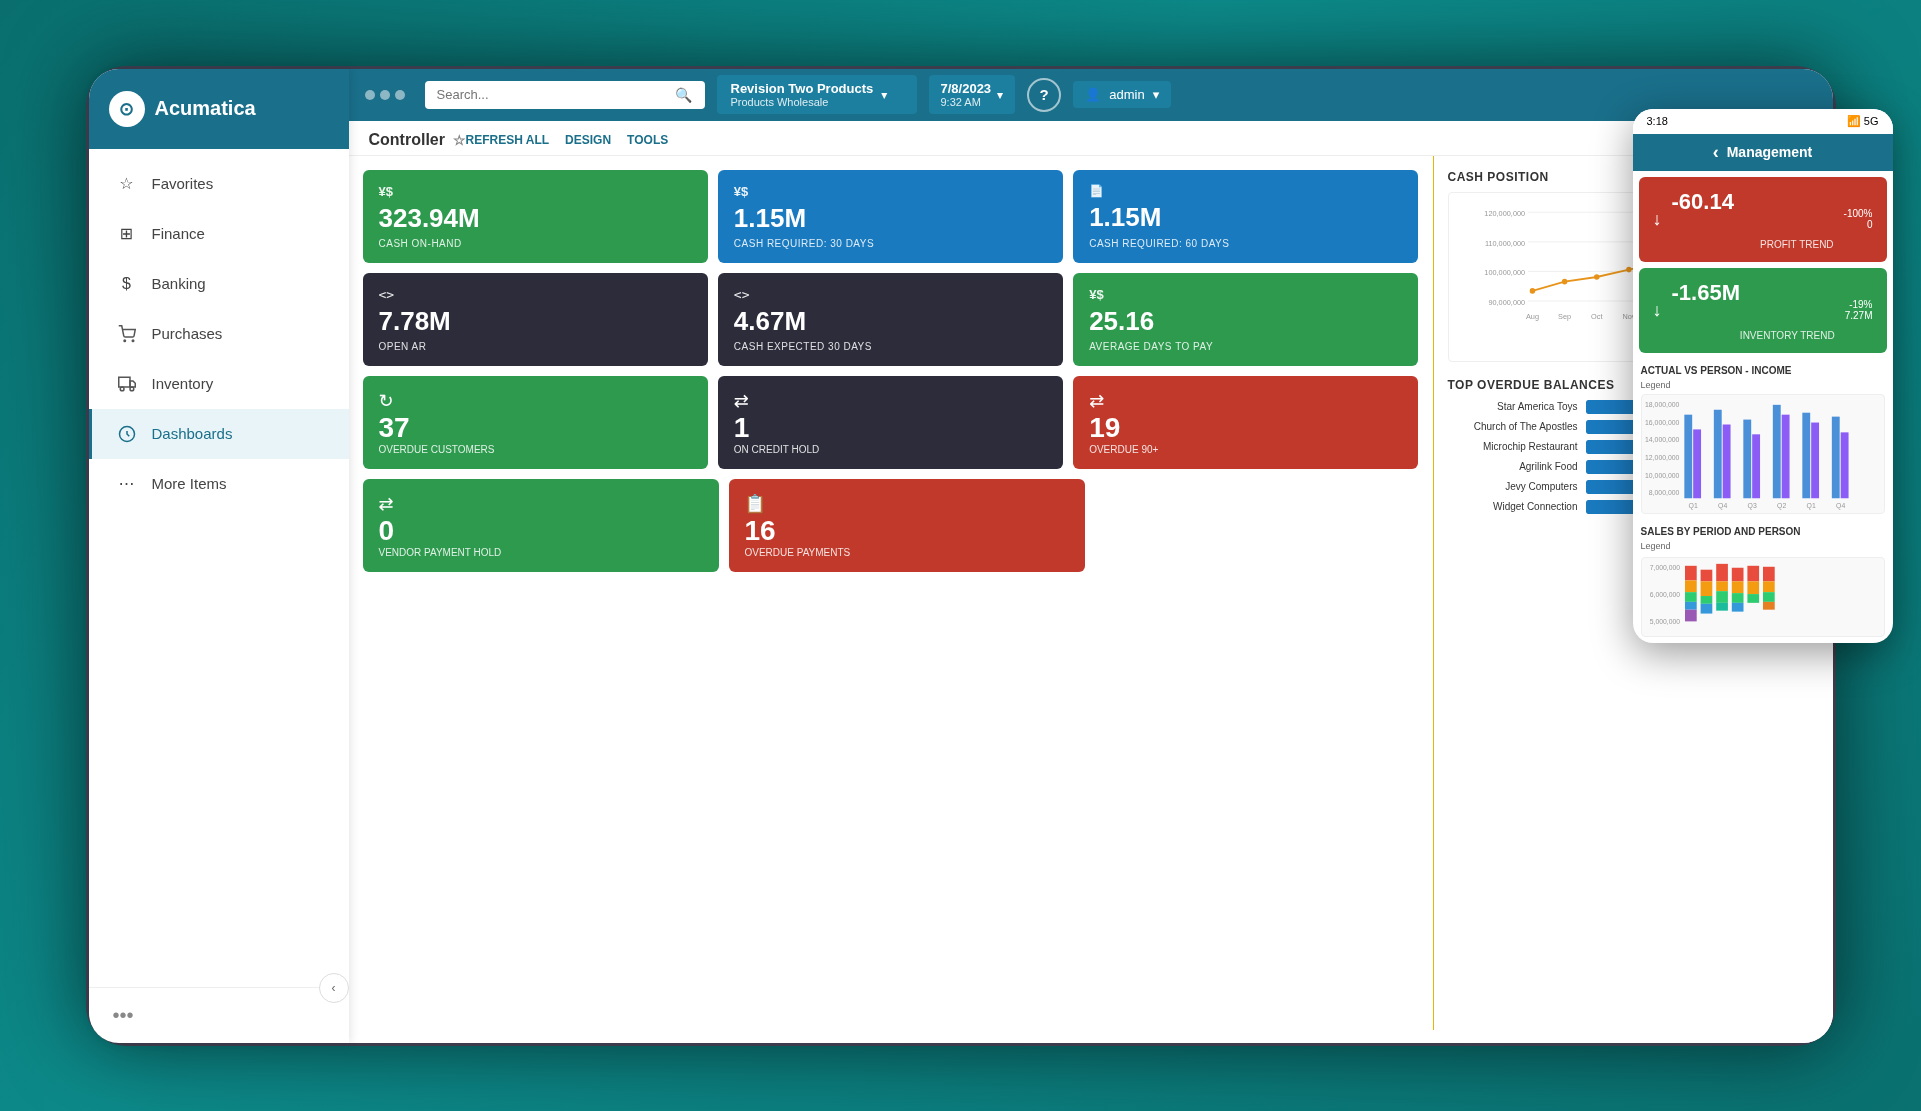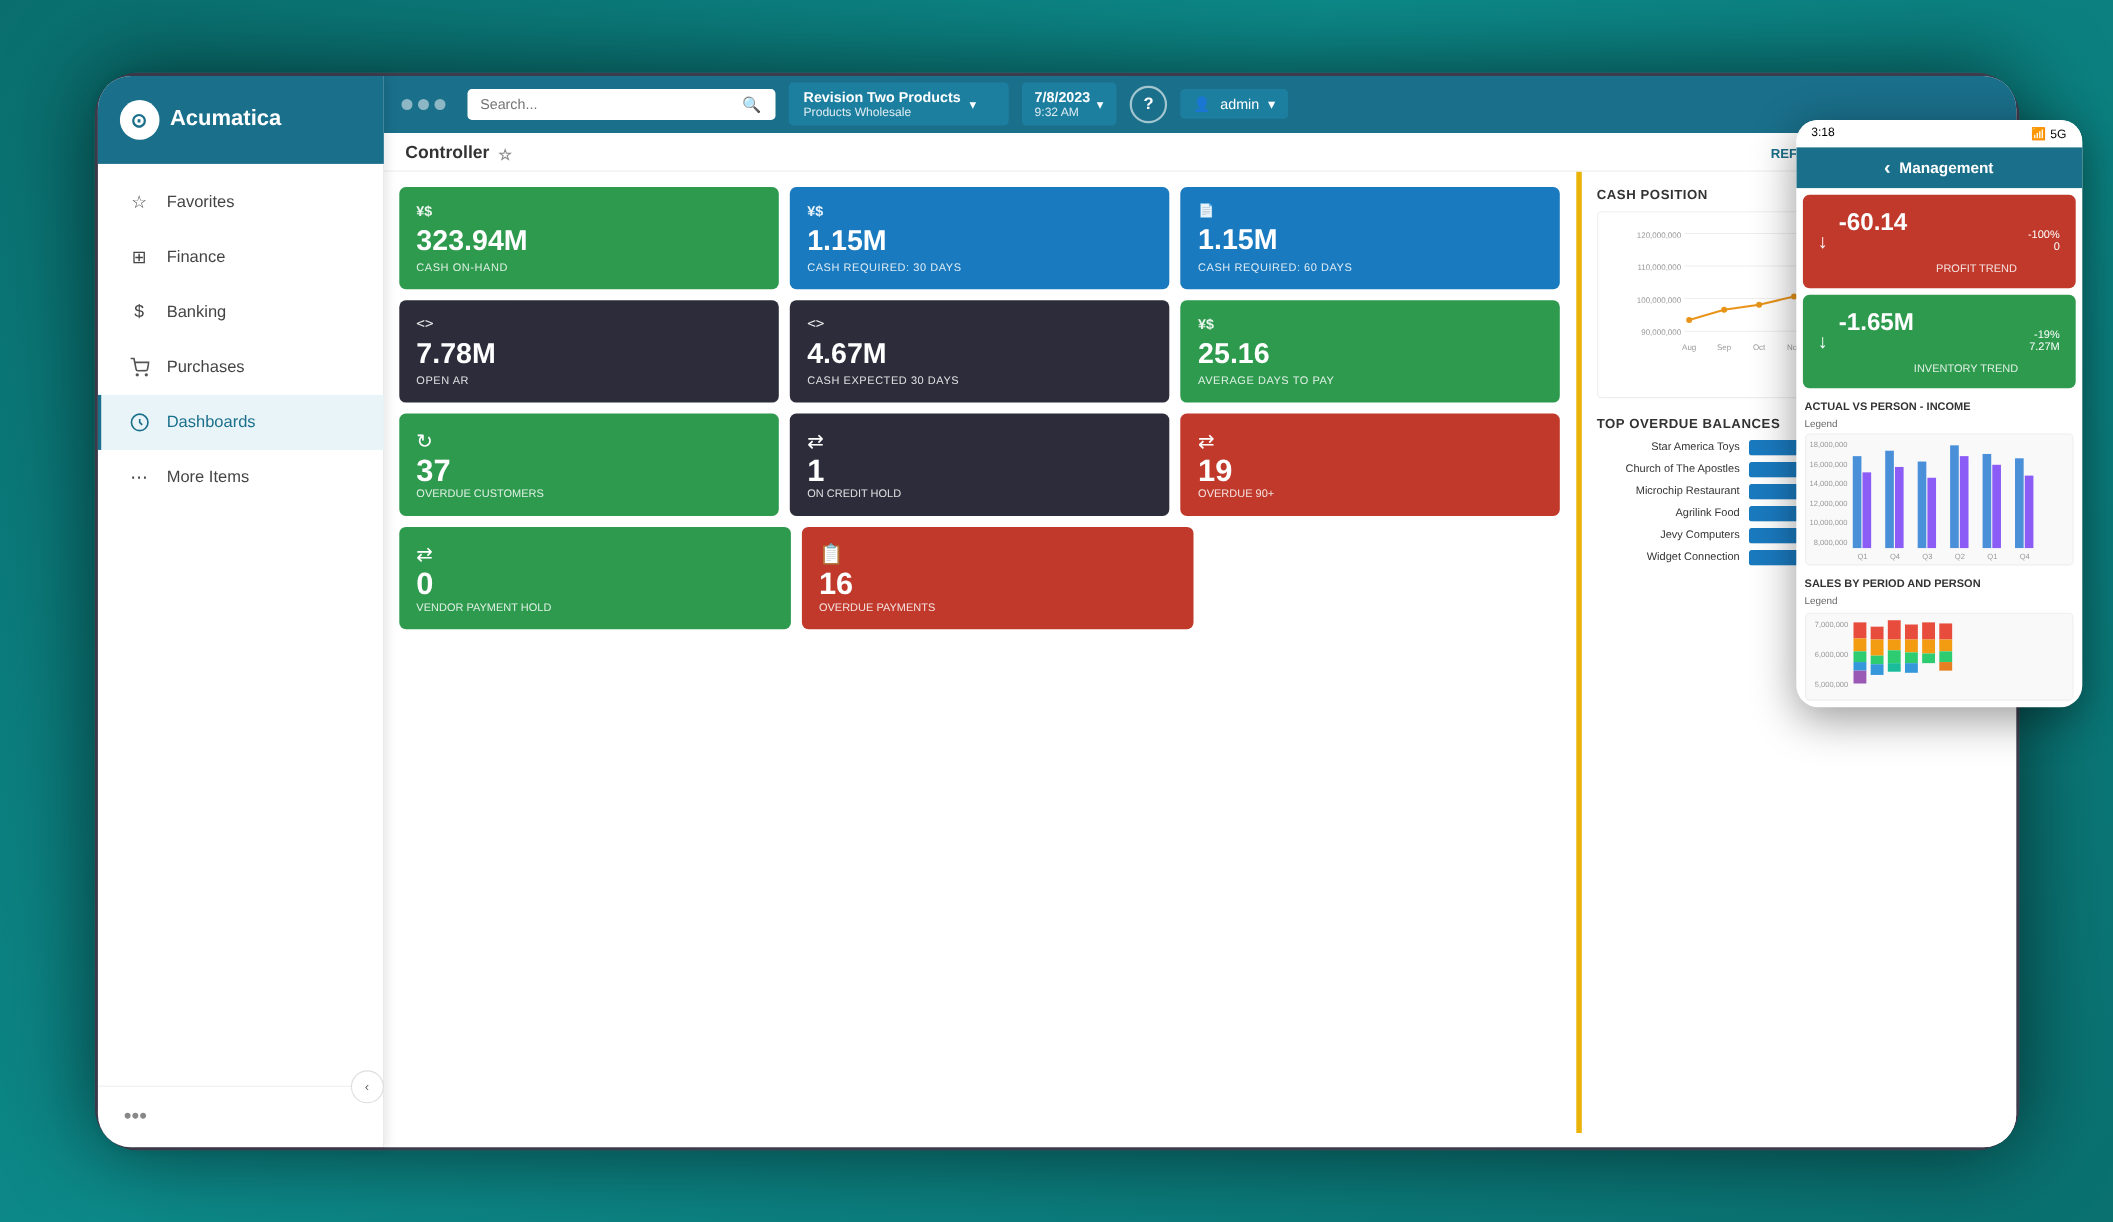--- a/index.html
+++ b/index.html
@@ -240,21 +240,21 @@
     .dashboard {
       flex: 1;
       padding: 0;
       overflow: hidden;
       background: #fff;
     }
 
     .dashboard-header {
       display: flex;
       align-items: center;
-      justify-content: space-between;
+      justify-content: flex-start;
       padding: 10px 20px 6px;
       border-bottom: 1px solid #eee;
       background: #fff;
     }
 
     .dashboard-title {
       font-size: 16px;
       font-weight: 600;
       color: #333;
       display: flex;
@@ -349,21 +349,21 @@
     .status-card.red { background: #c0392b; }
 
     .status-icon { font-size: 18px; }
     .status-value { font-size: 28px; font-weight: 700; }
     .status-label { font-size: 10px; opacity: 0.85; text-transform: uppercase; }
 
     
     .charts-panel {
       width: 400px;
       padding: 14px;
-      border-left: 5px solid #eab308;
+      border-left: 1px solid #eab308;
     }
 
     .chart-section {
       margin-bottom: 16px;
     }
 
     .chart-title {
       font-size: 12px;
       font-weight: 700;
       color: #333;
@@ -543,20 +543,31 @@
       </div>
       <div class="nav-item">
         <span class="nav-icon">
           <svg width="18" height="18" viewBox="0 0 24 24" fill="none" stroke="#555" stroke-width="2">
             <circle cx="9" cy="21" r="1"></circle>
               <circle cx="20" cy="21" r="1"></circle>
             <path d="M1 1h4l2.68 13.39a2 2 0 0 0 2 1.61h9.72a2 2 0 0 0 2-1.61L23 6H6"></path>
           </svg>
         </span>
         <span>Purchases</span>
+      </div>
+      <div class="nav-item">
+        <span class="nav-icon">
+          <svg width="18" height="18" viewBox="0 0 24 24" fill="none" stroke="#555" stroke-width="2">
+            <rect x="1" y="3" width="15" height="13"></rect>
+              <polygon points="16 8 20 8 23 11 23 16 16 16 16 8"></polygon>
+            <circle cx="5.5" cy="18.5" r="2.5"></circle>
+              <circle cx="18.5" cy="18.5" r="2.5"></circle>
+          </svg>
+        </span>
+        <span>Inventory</span>
       </div>
       <div class="nav-item active">
         <span class="nav-icon">
           <svg width="18" height="18" viewBox="0 0 24 24" fill="none" stroke="#1a6f8a" stroke-width="2">
             <circle cx="12" cy="12" r="10"></circle>
               <path d="M12 8v4l3 3"></path>
           </svg>
         </span>
         <span>Dashboards</span>
       </div>

